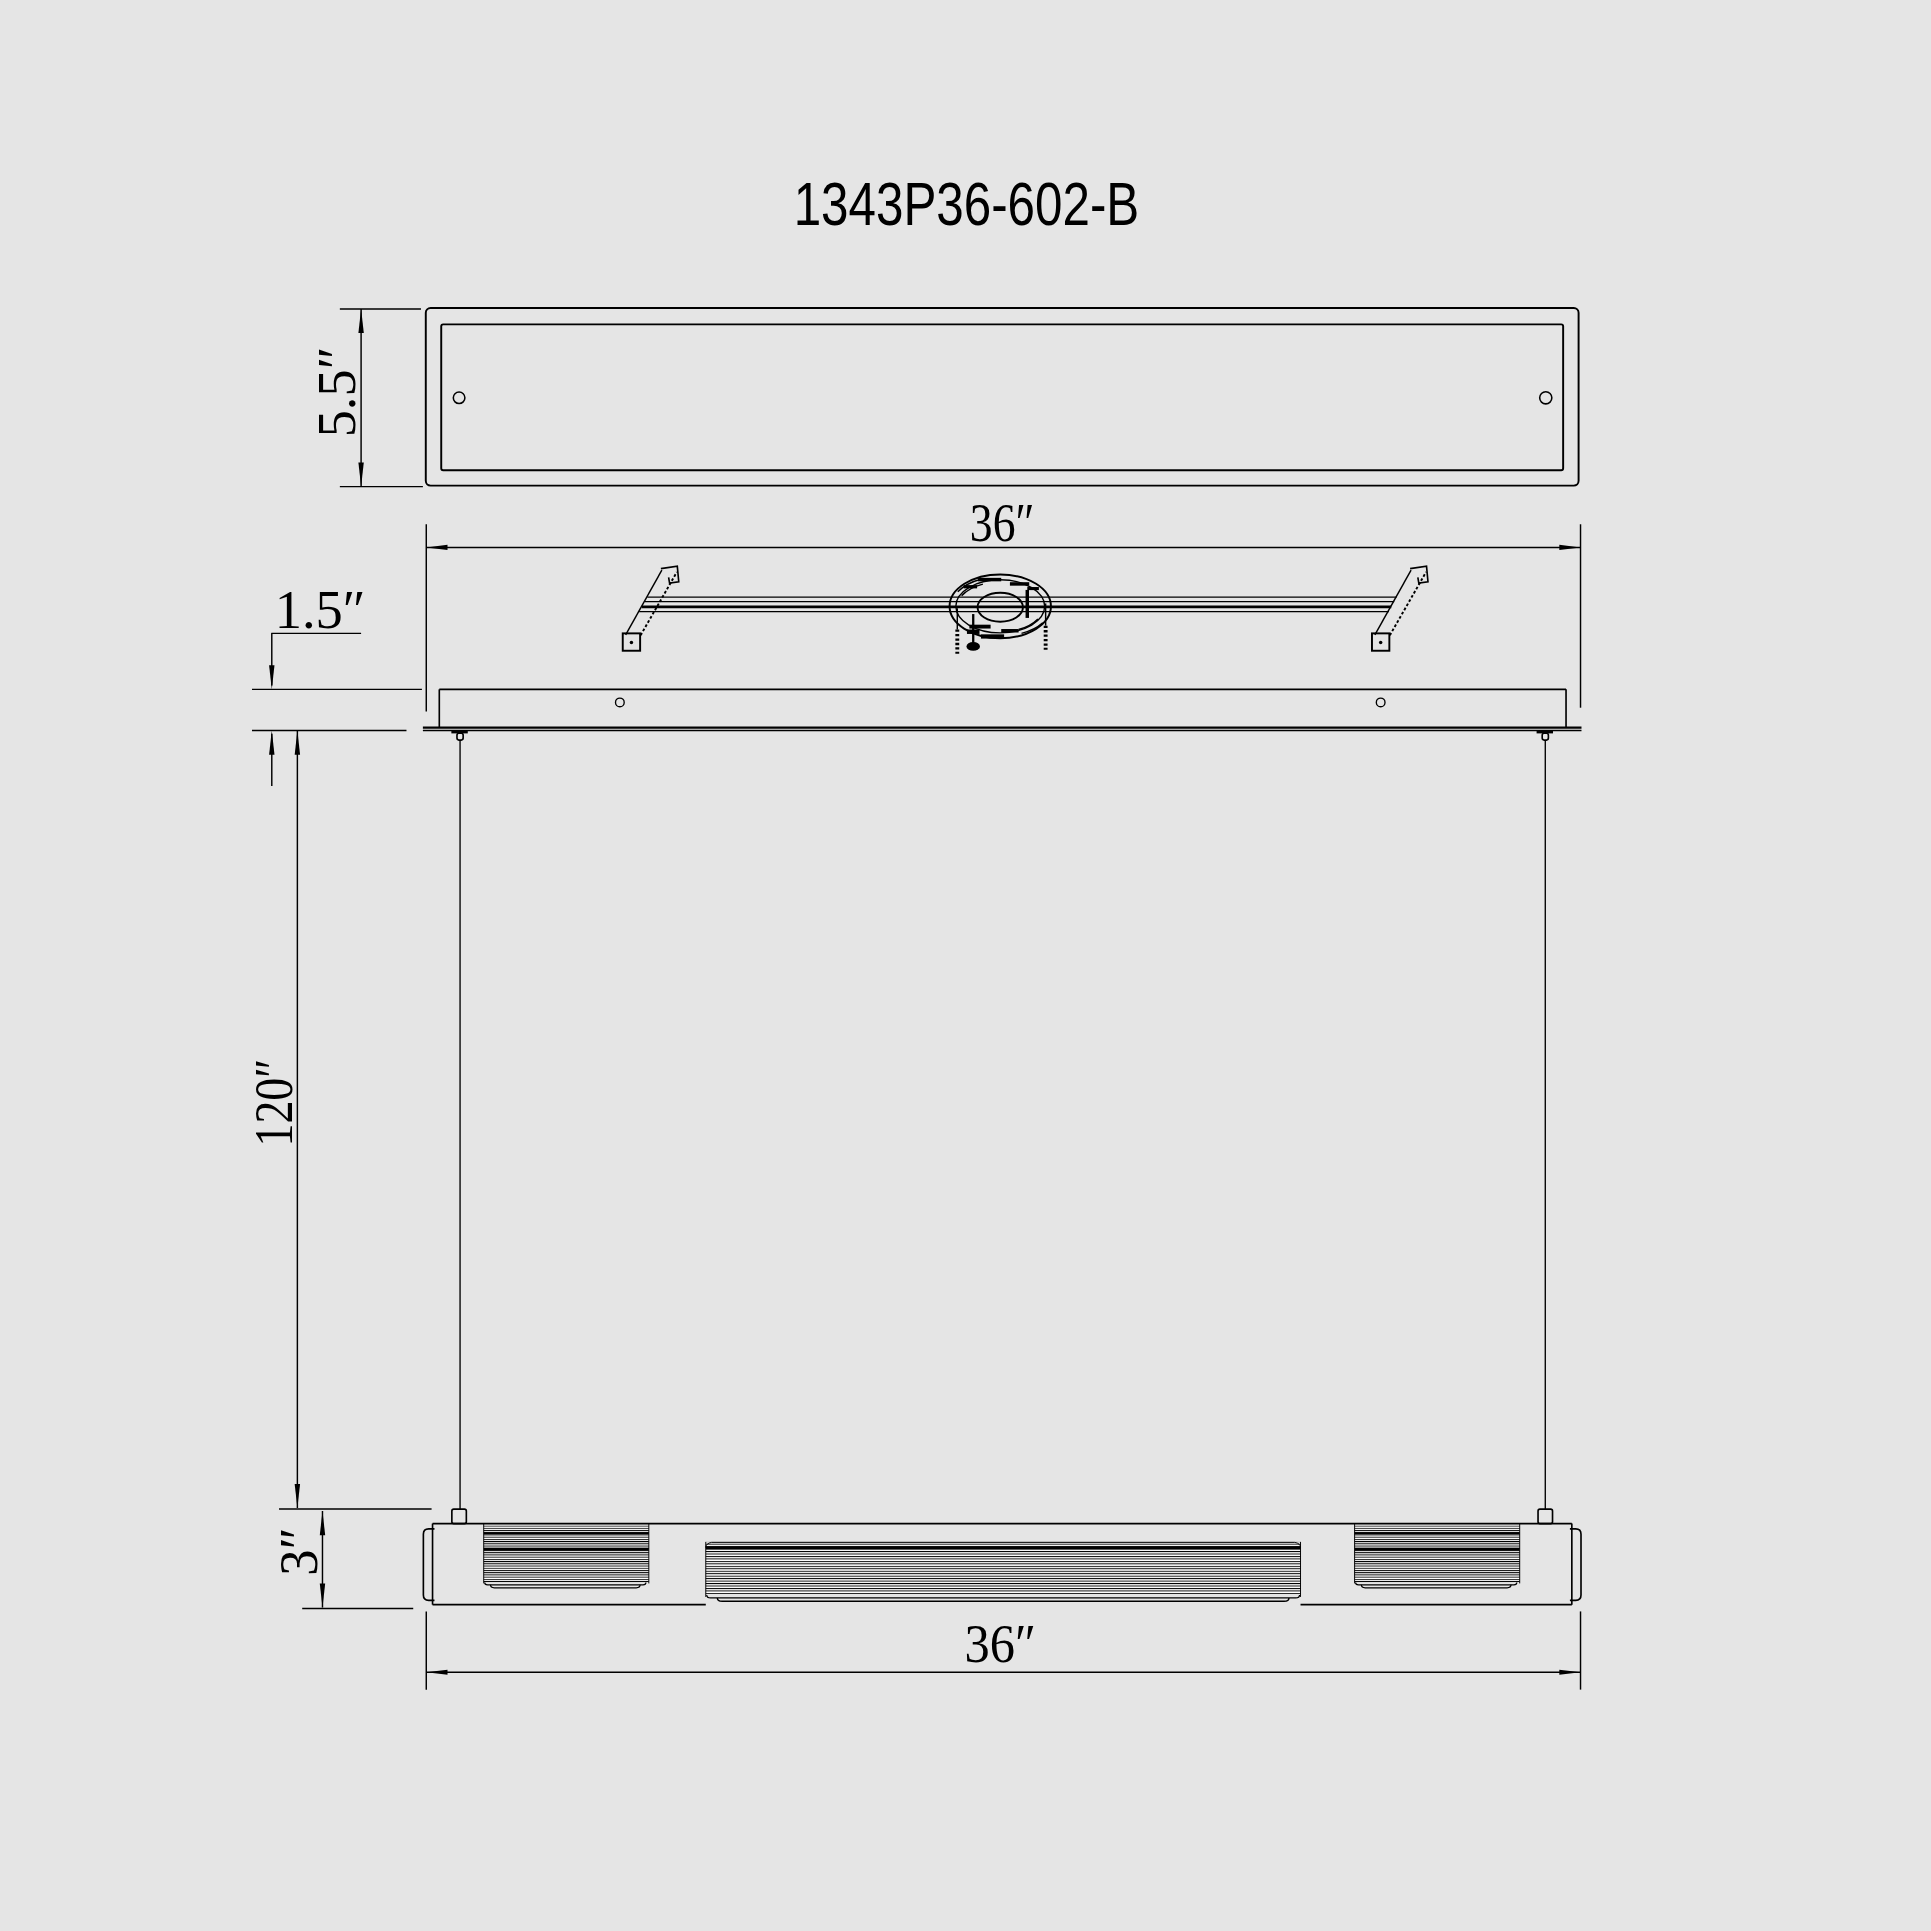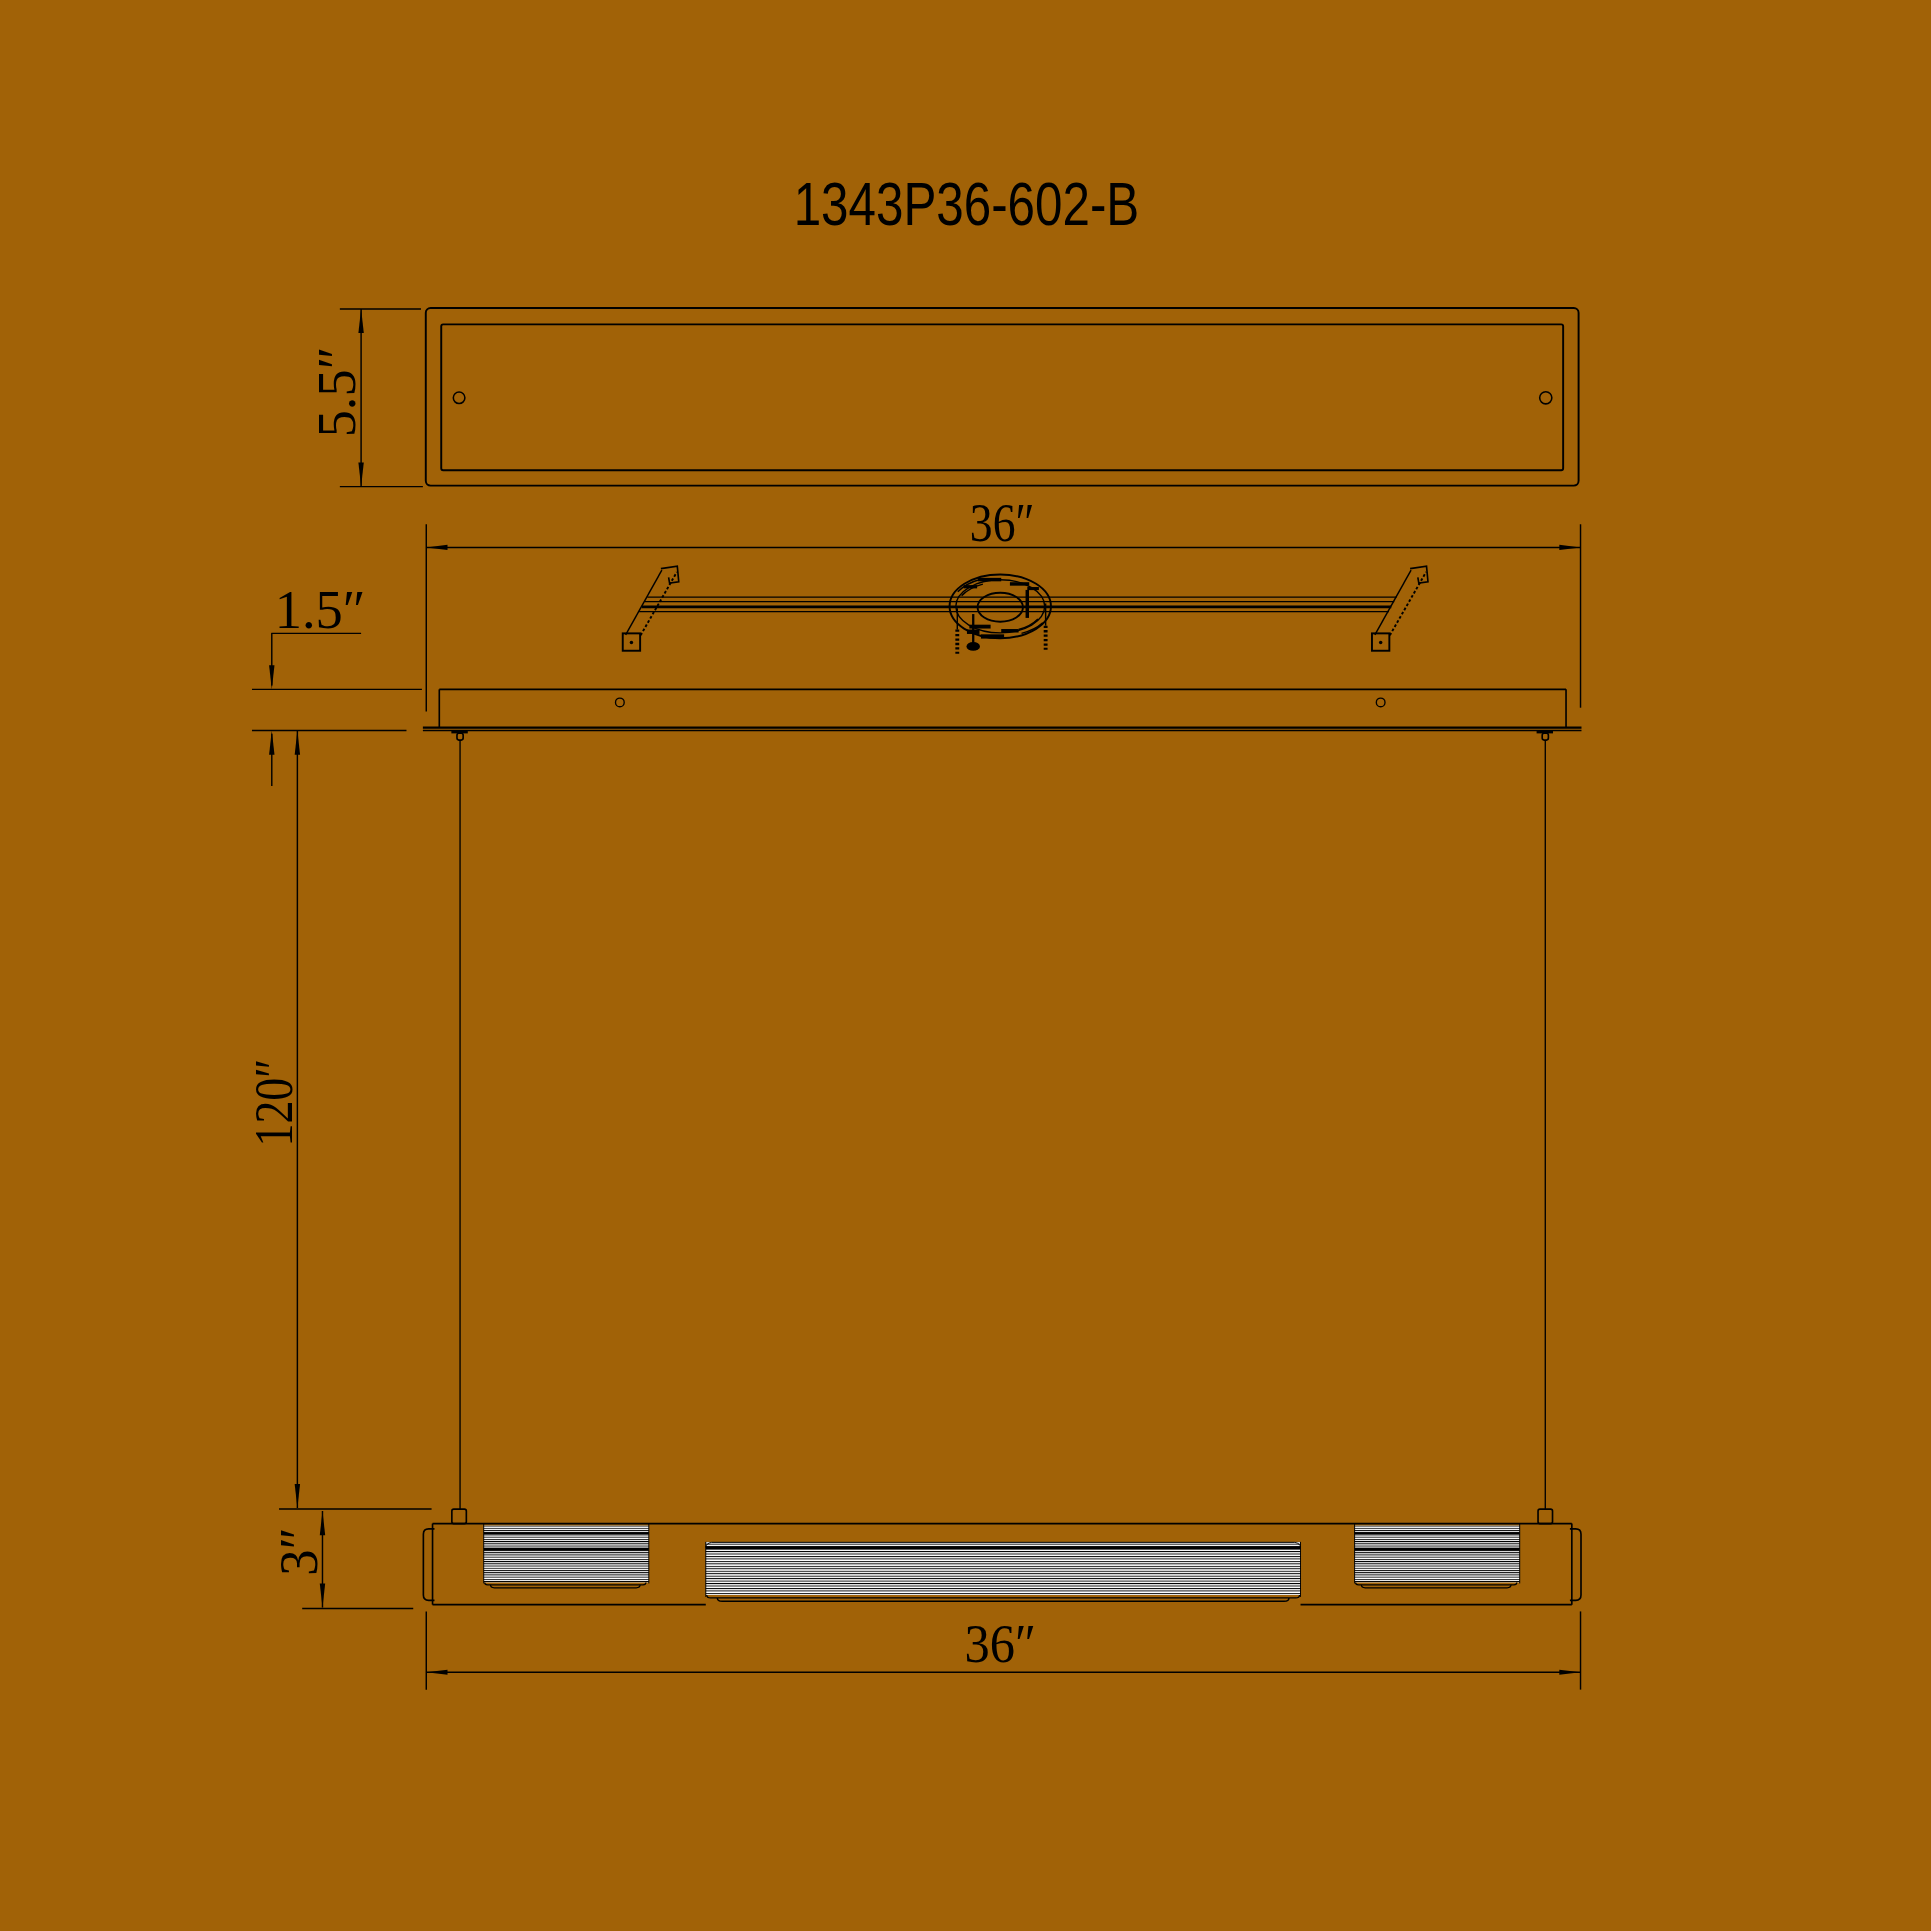--- a/index.html
+++ b/index.html
@@ -1,16 +1,16 @@
 <!DOCTYPE html>
 <html><head>
 <meta charset="utf-8">
 <style>
   html,body{margin:0;padding:0;background:#ffffff;}
-  #page{width:1931px;height:1931px;position:relative;background:#a16207;overflow:hidden;}
+  #page{width:1931px;height:1931px;position:relative;background:#e5e5e5;overflow:hidden;}
   svg{position:absolute;left:0;top:0;}
   text{fill:#000;}
 </style>
 </head>
 <body>
 <div id="page">
 <svg width="1931" height="1931" viewBox="0 0 2000 2000" xmlns="http://www.w3.org/2000/svg">
 <defs>
   <pattern id="ribs" width="4" height="2.3" patternUnits="userSpaceOnUse">
     <rect width="4" height="2.3" fill="#fff"></rect>

